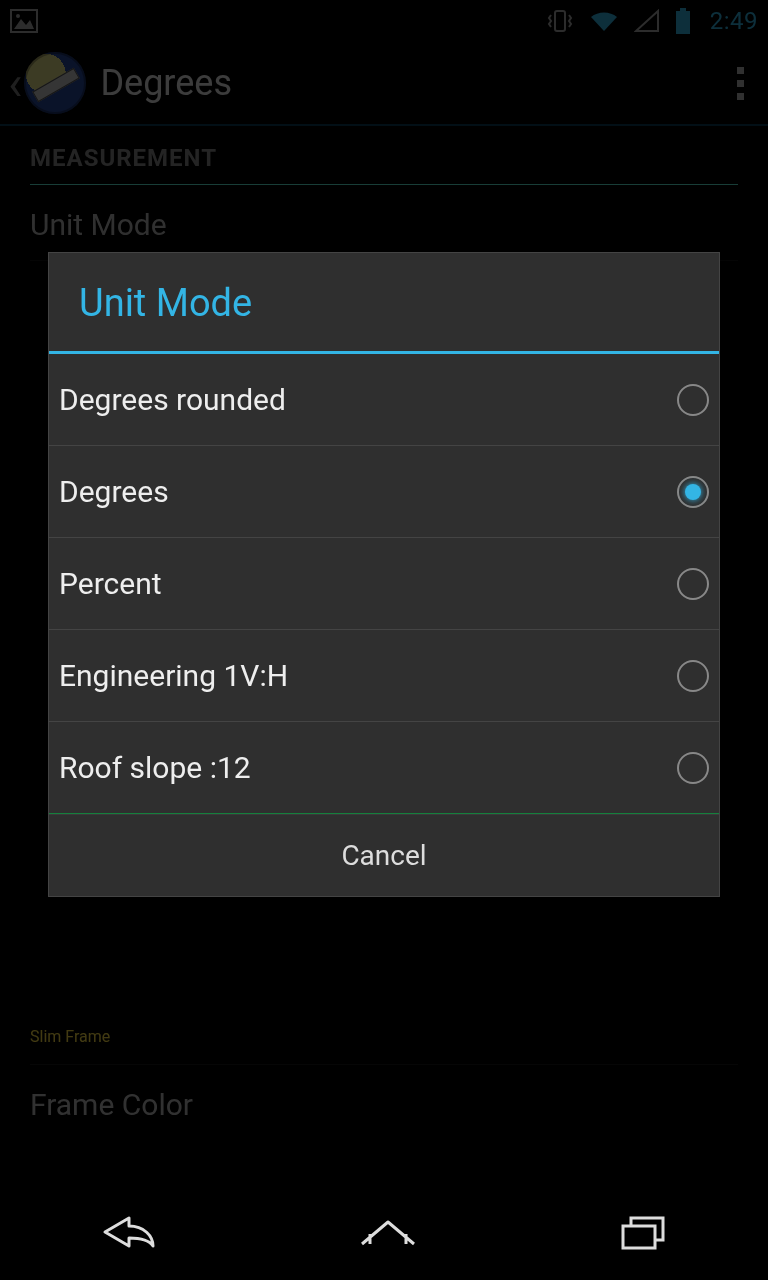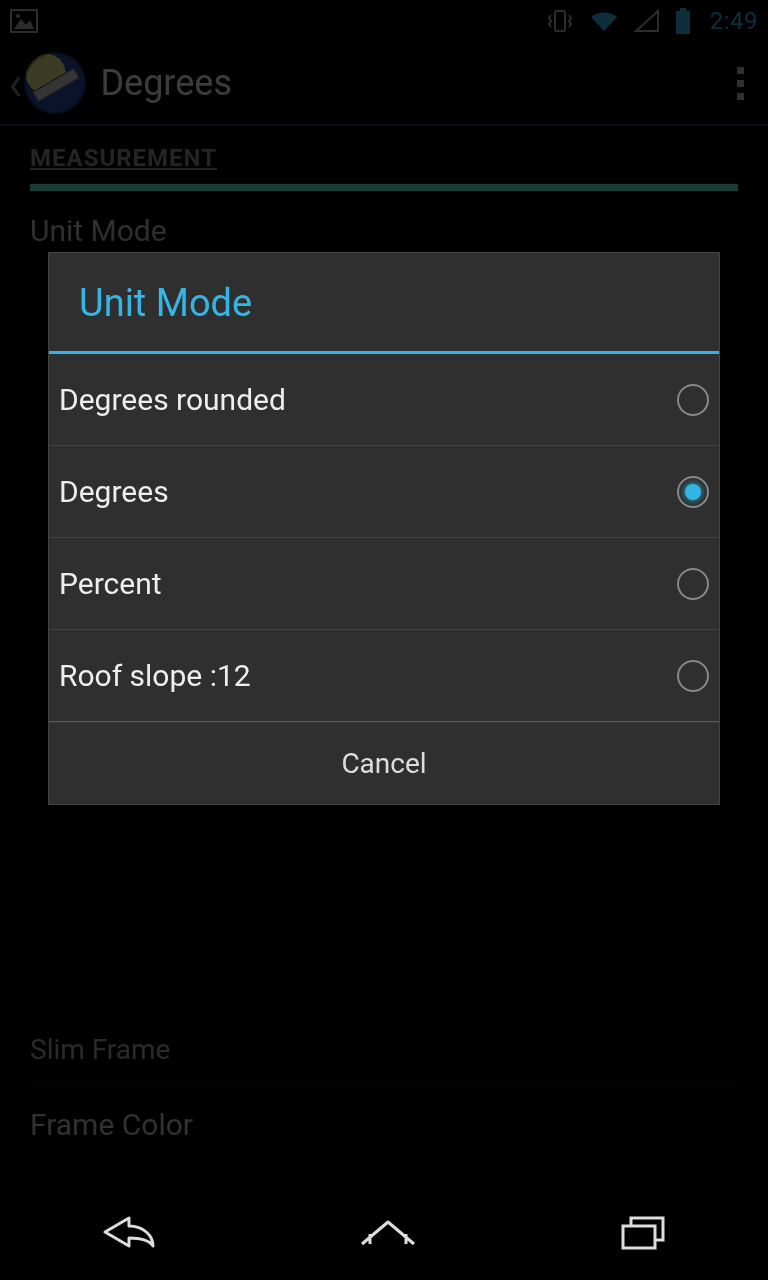--- a/index.html
+++ b/index.html
@@ -80,34 +80,33 @@
     position: absolute;
     top: 126px; left: 0; right: 0; bottom: 96px;
     padding: 0 30px;
   }
   .section-header {
     color: #8a8a8a;
     font-size: 24px;
     font-weight: 700;
     letter-spacing: 1px;
     padding: 18px 0 12px;
-    border-bottom: 7px solid #5eead4;
-    text-decoration: underline;
+    border-bottom: 1px solid #5eead4;
   }
   .setting-item {
     padding: 22px 0 18px;
     border-bottom: 1px solid #181818;
   }
   .setting-item .primary {
     font-size: 30px;
     color: #bfbfbf;
   }
   .setting-item .secondary {
-    font-size: 28px;
-    color: #a3a3a3;
+    font-size: 16px;
+    color: #fde047;
     margin-top: 4px;
   }
   .dim-overlay {
     position: absolute;
     inset: 0;
     background: rgba(0,0,0,0.74);
   }
 
   
   .dialog {
@@ -253,20 +252,24 @@
     <div class="option">
       <span>Degrees</span>
       <span class="radio checked"></span>
     </div>
 
     <div class="option">
       <span>Percent</span>
       <span class="radio"></span>
     </div>
 
+    <div class="option">
+      <span>Engineering 1V:H</span>
+      <span class="radio"></span>
+    </div>
 
     <div class="option" style="border-bottom:1px solid #15803d">
       <span>Roof slope :12</span>
       <span class="radio"></span>
     </div>
 
   </div>
   <div class="dialog-btn">Cancel</div>
 </div>
 

